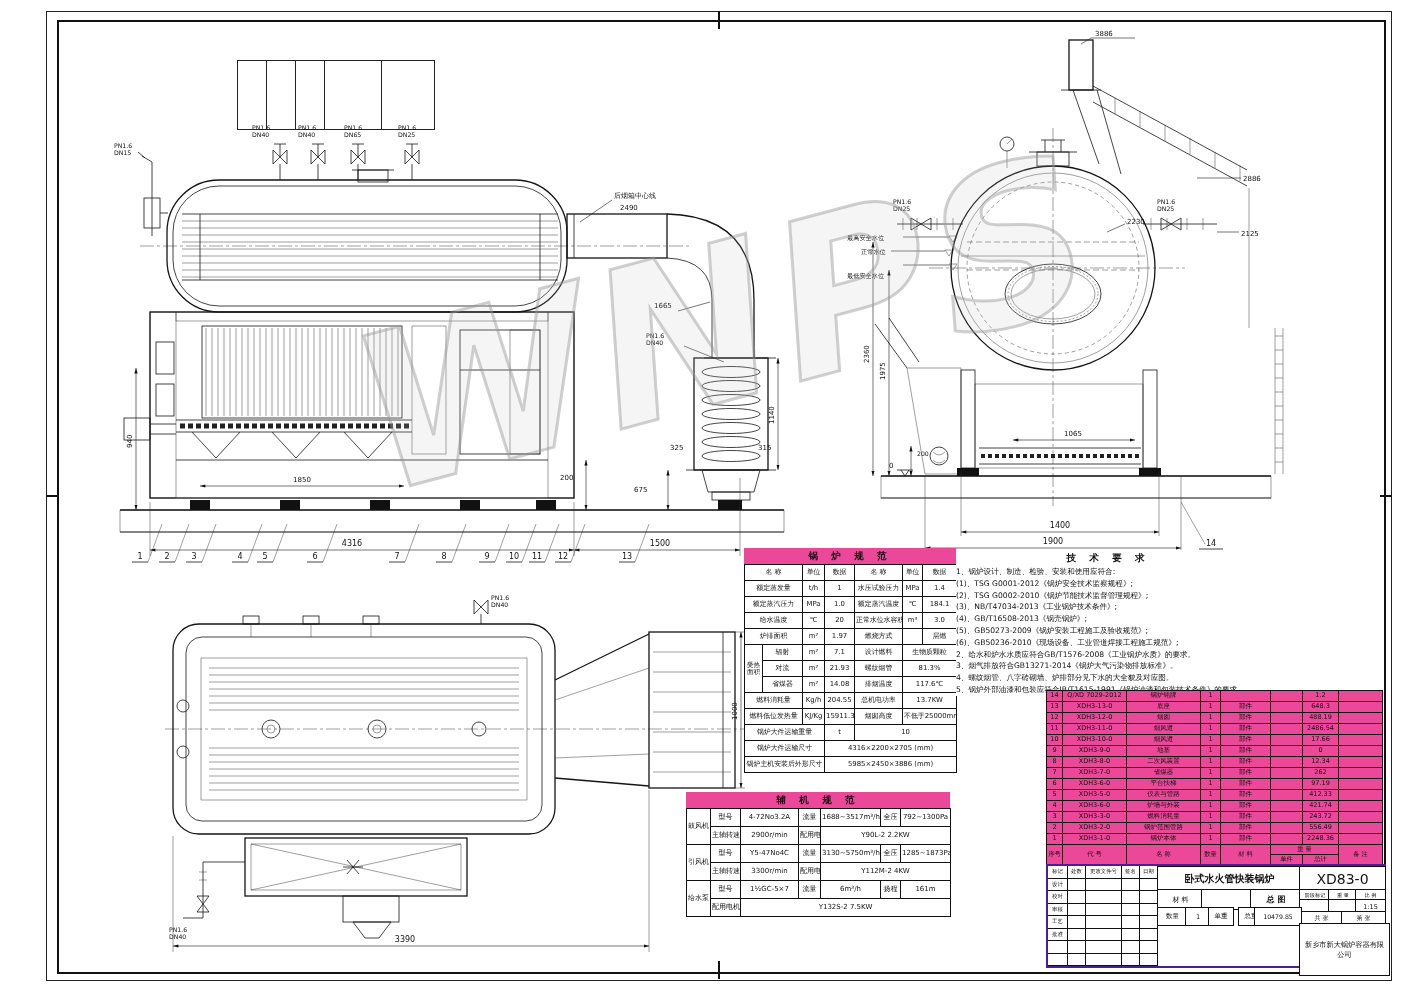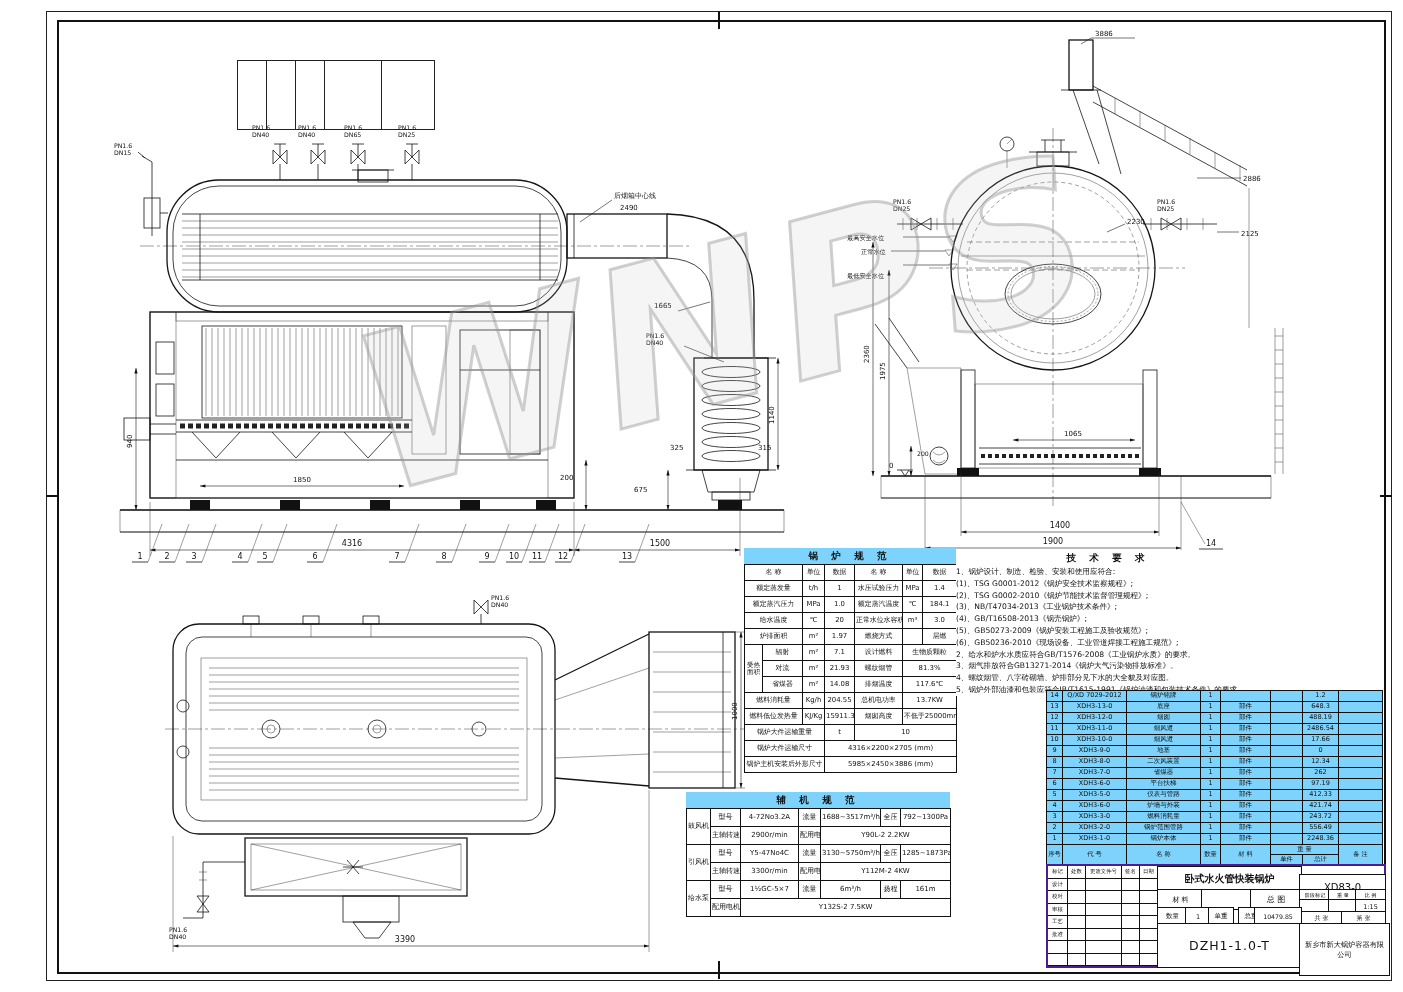--- a/index.html
+++ b/index.html
@@ -16,21 +16,21 @@
       color:rgba(190,190,190,0.16);-webkit-text-stroke:3px rgba(150,150,150,0.45);
       pointer-events:none;user-select:none;z-index:50}
   svg{overflow:visible}
   .s1{stroke:#151515;fill:none;stroke-width:1.3}
   .s0{stroke:#151515;fill:none;stroke-width:.8}
   .sx{stroke:#2a2a2a;fill:none;stroke-width:.45}
   .sd{stroke:#1a1a1a;fill:none;stroke-width:.6}
   text.t{font-size:8px;fill:#111}
   text.t7{font-size:7px;fill:#111}
   text.t6{font-size:6.2px;fill:#111}
-  .panel{position:absolute;background:#7dd3fc}
+  .panel{position:absolute;background:#ec4899}
   .tbl-title{font-size:9.5px;letter-spacing:5px;text-align:center;font-weight:600;height:16px;line-height:16px}
   table{border-collapse:collapse;table-layout:fixed;background:#fff}
   td{border:1px solid #111;font-size:6.9px;padding:0 1px;text-align:center;
      overflow:hidden;white-space:nowrap;height:15px;line-height:1.1}
   .aux td{font-size:7px;height:17px}
   .bom td{font-size:6.5px;height:10px;padding:0 1px}
   .bom .bomh td{font-size:6.3px;height:9px}
   .vcell{font-size:6.5px;white-space:normal;line-height:1.05;padding:0}
   .tech{position:absolute;left:956px;top:550px;width:304px;background:#fff}
   .tech .tline{font-size:7.6px;line-height:11.8px;white-space:nowrap;overflow:hidden}
@@ -779,34 +779,33 @@
       <i class="sg"></i>
       <i class="sg"></i>
       <i class="sg"></i>
     <i class="sg"></i>
       <i class="sg"></i>
       <i class="sg"></i>
       <i class="sg"></i>
       <i class="sg"></i>
   </div>
   <div class="tb-cell" style="left:109px;top:0;width:143px;height:24px;font-size:10px;font-weight:700">卧式水火管快装锅炉</div>
-  <div class="tb-cell" style="left:251px;top:8px;width:85px;height:24px;font-size:10px">XD83-0</div>
+  <div class="tb-cell" style="left:251px;top:0;width:85px;height:24px;font-size:14px">XD83-0</div>
   <div class="tb-cell" style="left:109px;top:23px;width:45px;height:19px;font-size:7px">材  料</div>
   <div class="tb-cell" style="left:153px;top:23px;width:50px;height:19px"></div>
-  <div class="tb-cell" style="left:202px;top:23px;width:50px;height:19px;font-size:8px;font-weight:400">总  图</div>
+  <div class="tb-cell" style="left:202px;top:23px;width:50px;height:19px;font-size:8px;font-weight:700">总  图</div>
   <div class="tb-cell" style="left:251px;top:23px;width:30px;height:11px;font-size:5.2px">阶段标记</div>
   <div class="tb-cell" style="left:280px;top:23px;width:28px;height:11px;font-size:5.2px">重 量</div>
   <div class="tb-cell" style="left:307px;top:23px;width:29px;height:11px;font-size:5.2px">比 例</div>
   <div class="tb-cell" style="left:251px;top:33px;width:30px;height:13px"></div>
   <div class="tb-cell" style="left:280px;top:33px;width:28px;height:13px;font-size:5.2px"></div>
   <div class="tb-cell" style="left:307px;top:33px;width:29px;height:13px;font-size:6.5px">1:15</div>
   <div class="tb-cell" style="left:251px;top:45px;width:43px;height:13px;font-size:6px">共  张</div>
   <div class="tb-cell" style="left:293px;top:45px;width:43px;height:13px;font-size:6px">第  张</div>
   <div class="tb-cell" style="left:109px;top:41px;width:29px;height:17px;font-size:6.5px">数量</div>
   <div class="tb-cell" style="left:137px;top:41px;width:24px;height:17px;font-size:6.5px">1</div>
   <div class="tb-cell" style="left:160px;top:41px;width:24px;height:17px;font-size:6.5px">单重</div>
   <div class="tb-cell" style="left:190px;top:41px;width:24px;height:17px;font-size:6.5px">总重</div>
   <div class="tb-cell" style="left:206px;top:41px;width:46px;height:17px;font-size:6.2px">10479.85</div>
-  <div class="tb-cell" style="left:109px;top:57px;width:143px;height:43px;font-size:12.5px;letter-spacing:1px">DZH1-1.0-T</div>
   <div class="tb-cell" style="left:251px;top:57px;width:85px;height:43px;font-size:7.2px;white-space:normal;line-height:1.35;text-align:center;padding:4px 2px">新乡市新大锅炉容器有限公司</div>
 </div>
 
 <div class="wm">WNPS</div>
 
 </body></html>

